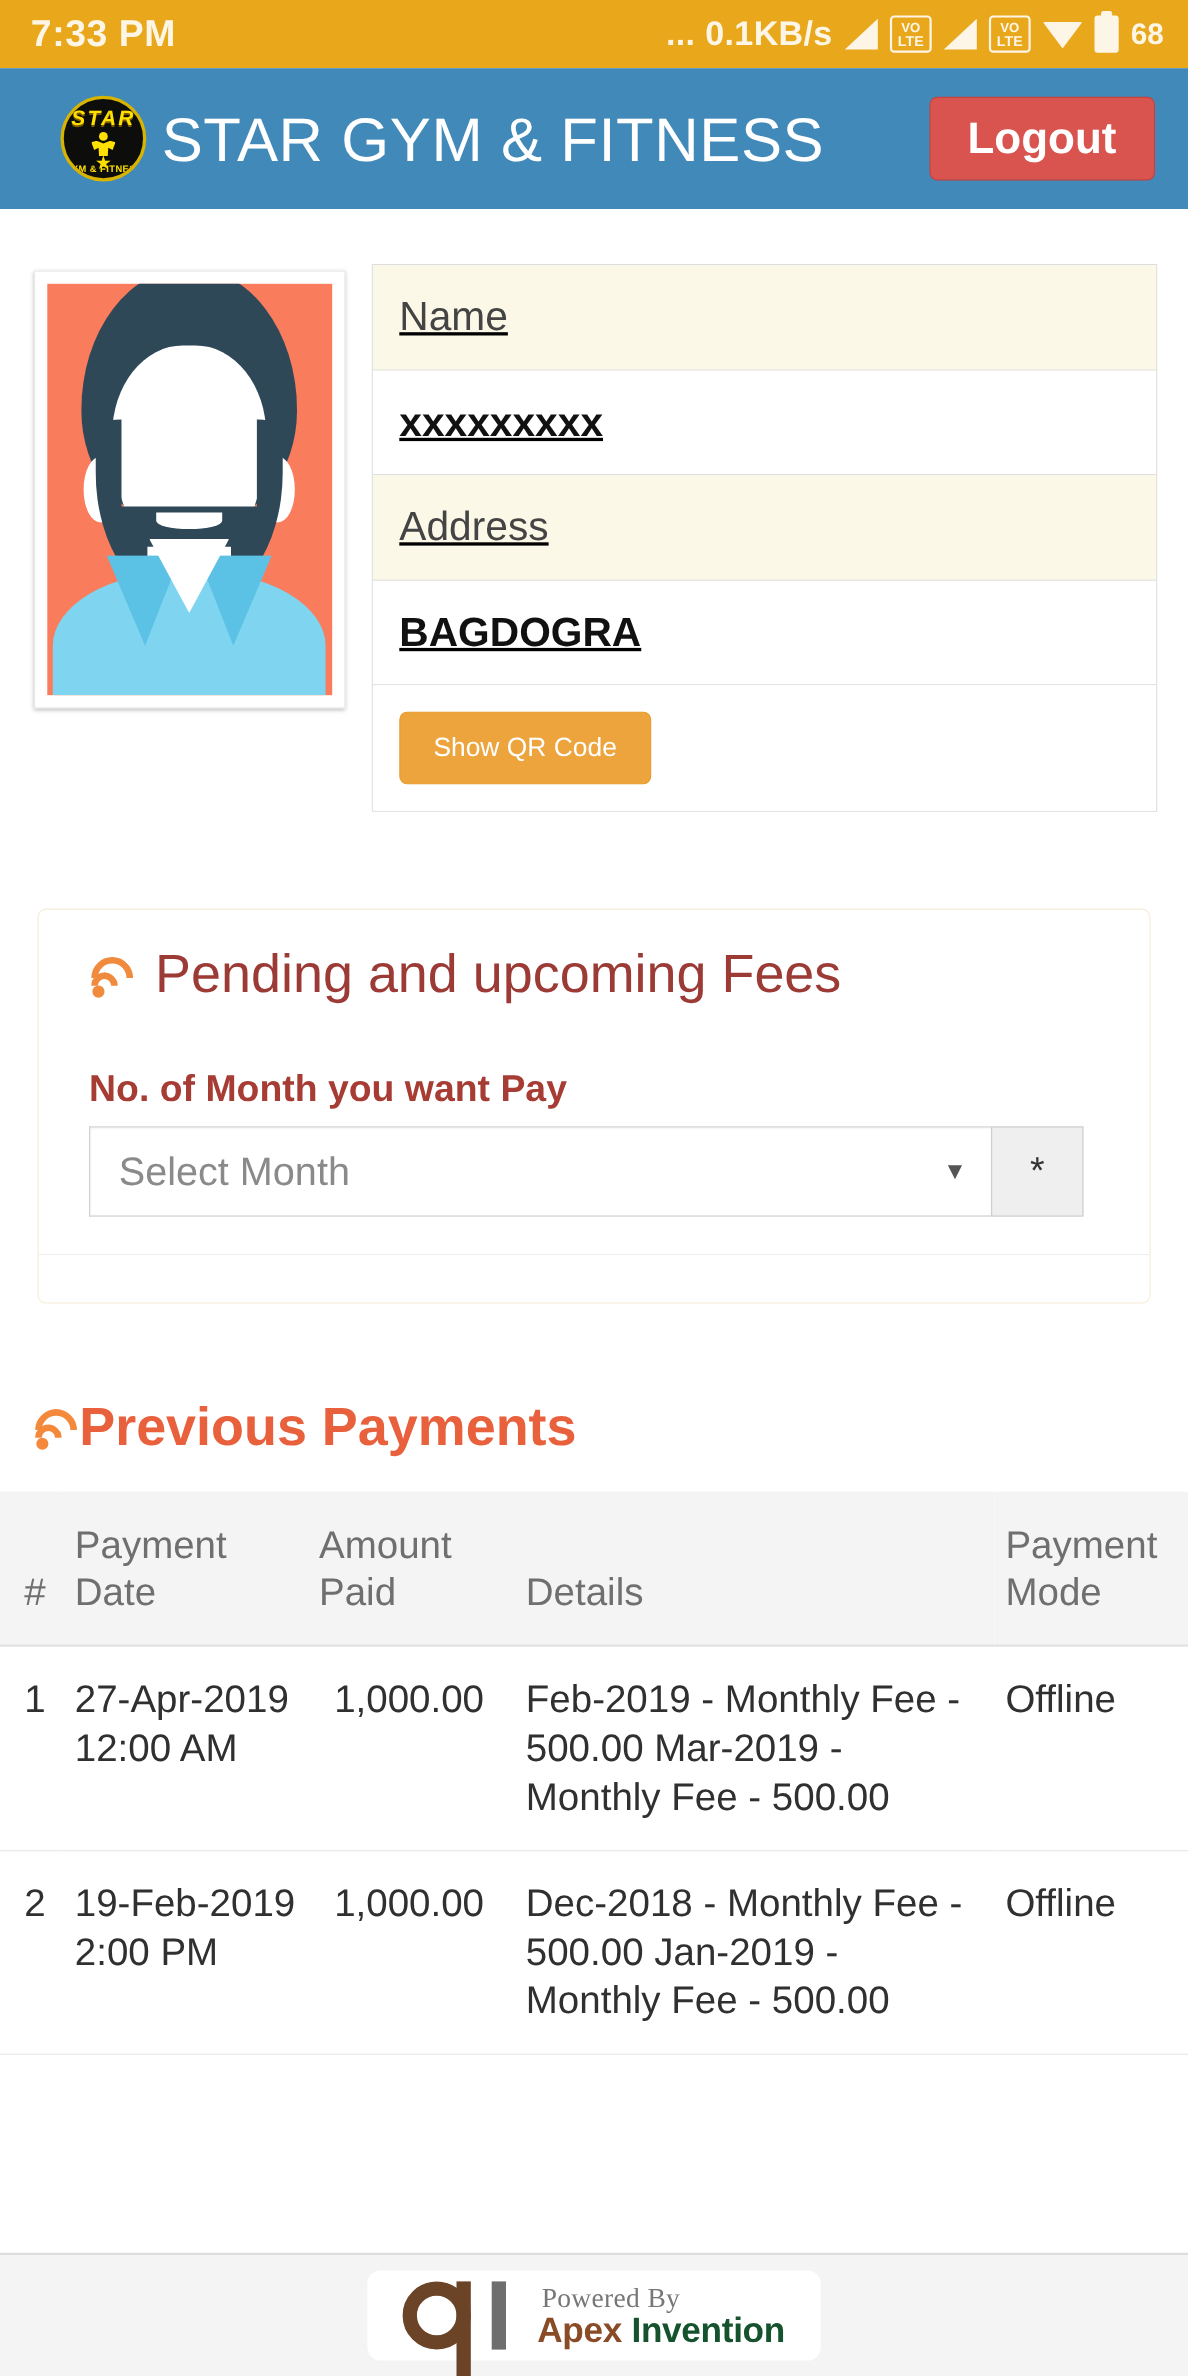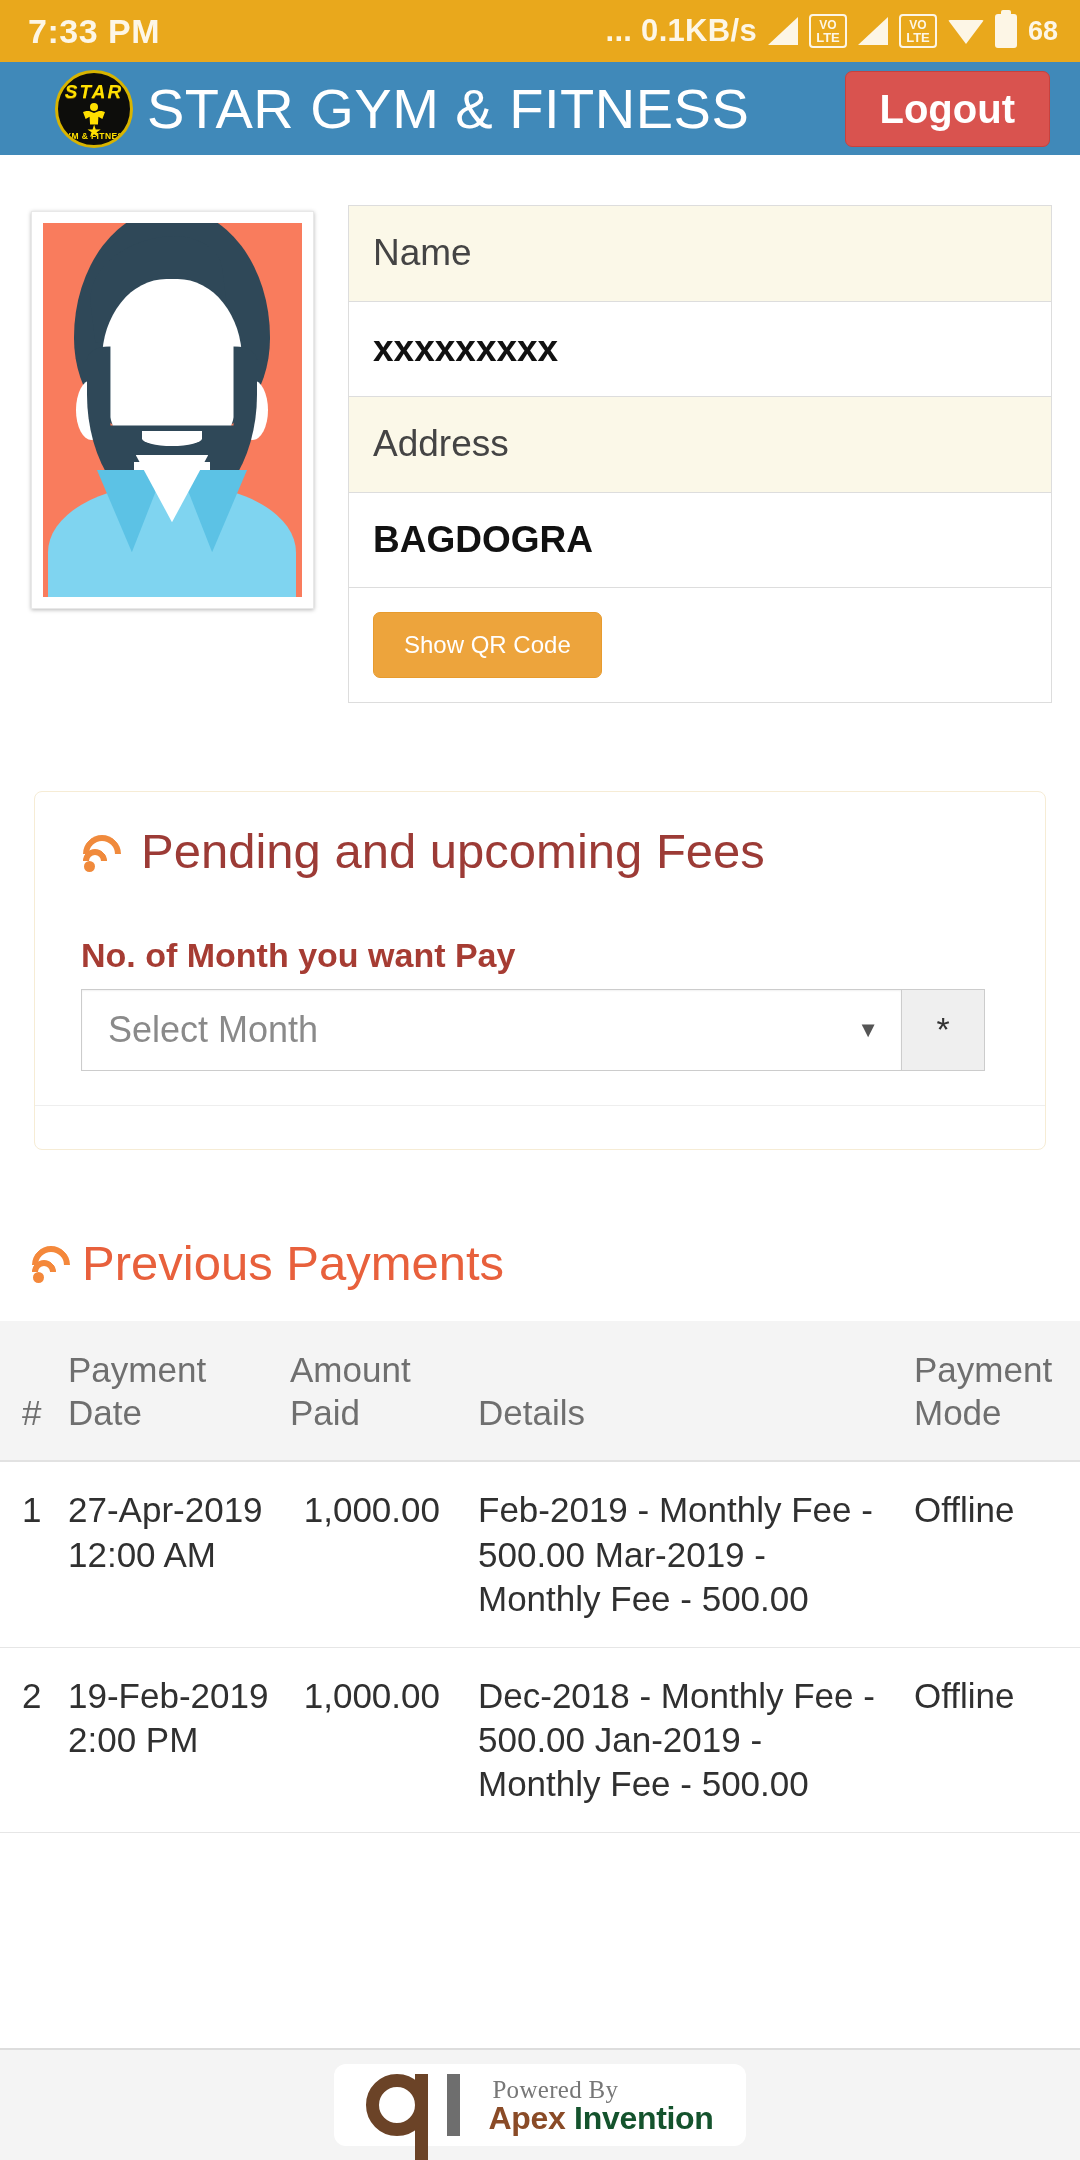--- a/index.html
+++ b/index.html
@@ -52,21 +52,21 @@
     position:relative; background:#fdf6e6;
   }
   .batt::before{
     content:""; position:absolute; top:-7px; left:50%; transform:translateX(-50%);
     width:10px; height:5px; background:#fdf6e6; border-radius:2px 2px 0 0;
   }
   .sb-batt-num{ font-size:27px; font-weight:bold; }
 
   
   .appbar{
-    height:93px; background:#4089b9;
+    height:128px; background:#4089b9;
     display:flex; align-items:center; justify-content:space-between;
     padding:0 30px 0 55px;
   }
   .brand{ display:flex; align-items:center; gap:14px; }
   .logo{
     width:78px; height:78px; border-radius:50%;
     background:#0d0d0b;
     border:3px solid #d8b400;
     position:relative; overflow:hidden;
     display:flex; align-items:center; justify-content:center;
@@ -107,21 +107,21 @@
     background:#d9534f; color:#ffffff;
     border:1px solid #c9413d; border-radius:7px;
     font-size:40px; padding:17px 34px; cursor:pointer;
     font-family:"Liberation Sans", sans-serif;
     line-height:1;
     font-weight:bold;
   }
 
   
   .profile{
-    display:flex; padding:50px 28px 0 28px; gap:32px;
+    display:flex; padding:50px 28px 0 28px; gap:22px;text-decoration:underline;
   }
   .photo-wrap{
     width:288px; flex:0 0 288px;
     display:flex; justify-content:center; padding-top:6px;
   }
   .photo{
     width:283px; height:398px;
     background:#ffffff; padding:11px;
     box-shadow:0 1px 4px rgba(0,0,0,.28);
     border:1px solid #e8e8e8;
@@ -247,21 +247,21 @@
     display:flex; align-items:center; justify-content:center;
     font-size:34px; color:#333333; cursor:pointer;
   }
   .panel-foot{
     border-top:1px solid #eeeeee; margin:34px -20px -34px -20px; height:44px;
   }
 
   
   .section-title{
     font-size:49px; color:#e8603c; display:flex; align-items:center;
-    gap:10px; margin:88px 0 32px 30px; line-height:1.05;
+    margin:88px 0 32px 30px; line-height:1.05;font-weight:bold;
   }
   .section-title .rss::before,
   .section-title .rss .arc1,
   .section-title .rss .arc2{ border-color:#f4883b; background:#f4883b; }
   .section-title .rss .arc1,
   .section-title .rss .arc2{ background:transparent; border-right-color:transparent; border-bottom-color:transparent; }
 
   table.pay{
     width:100%; border-collapse:collapse; table-layout:fixed;
   }

